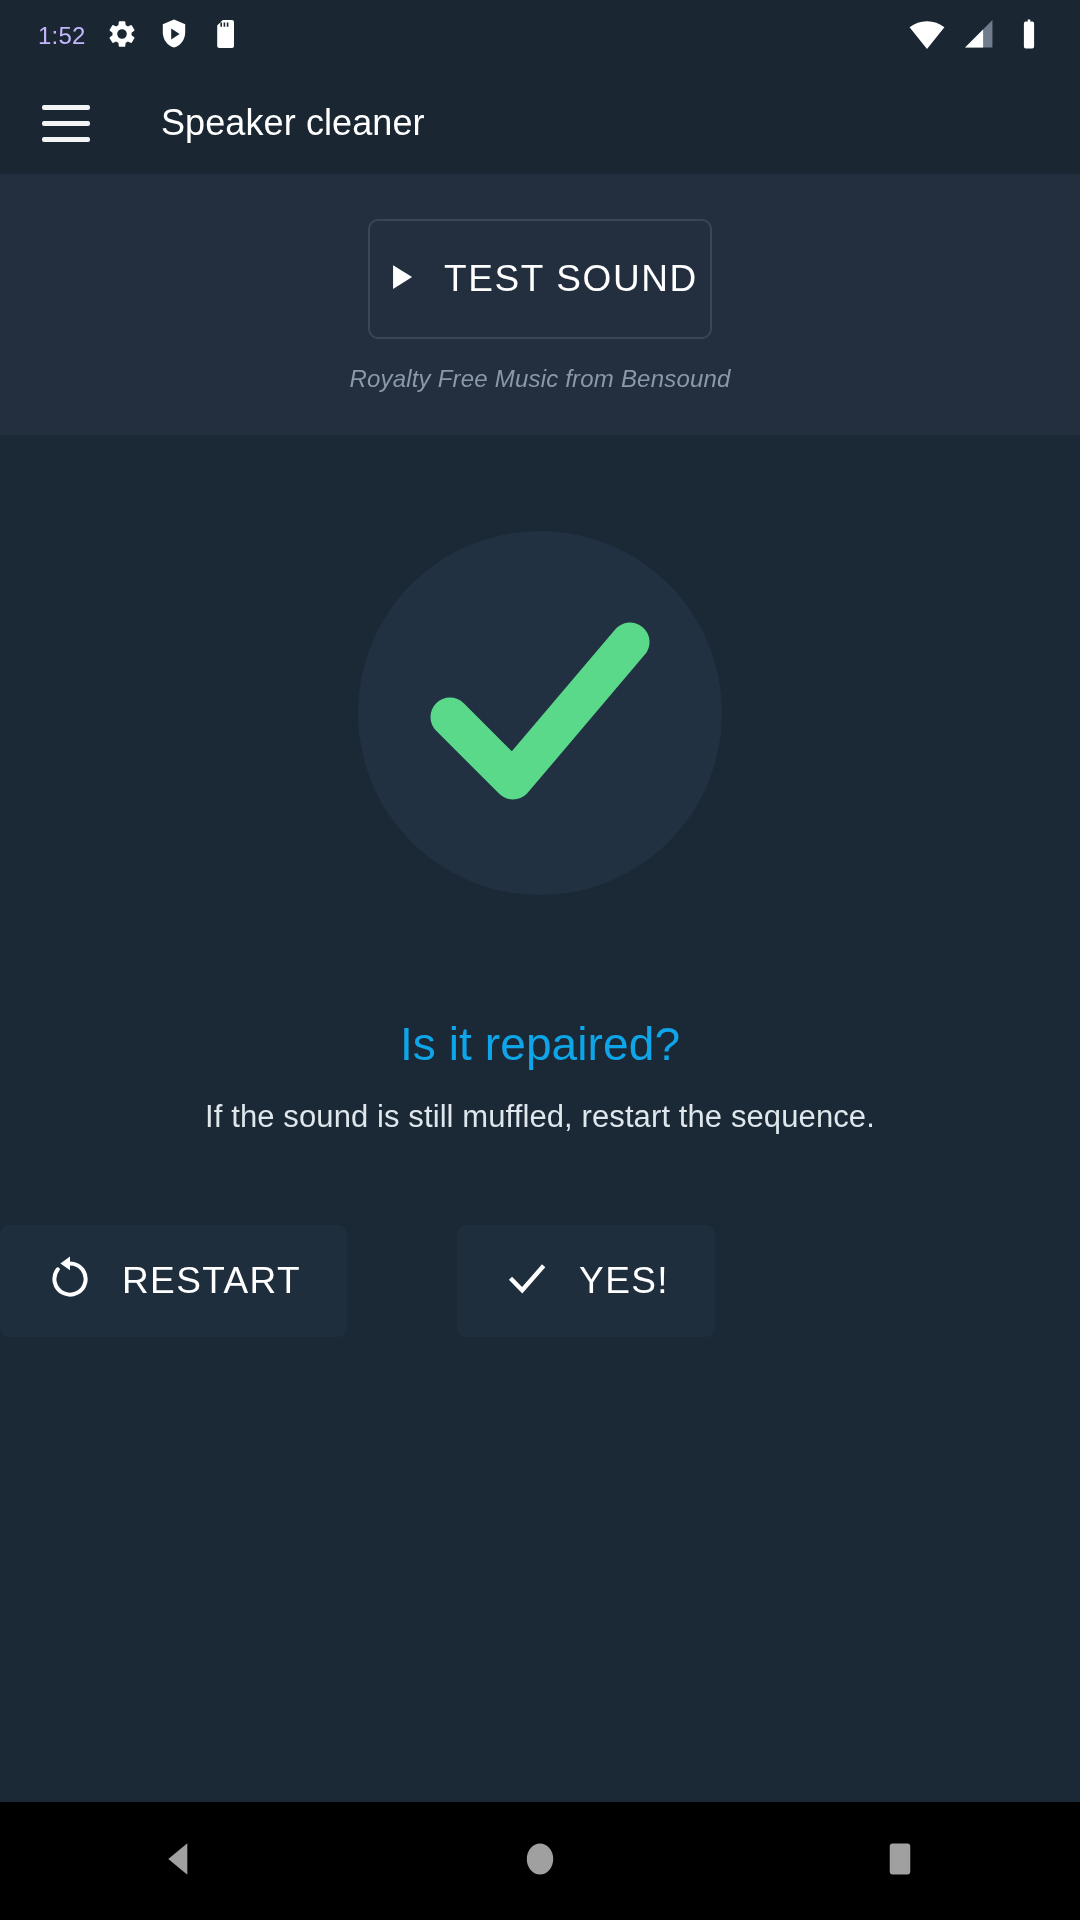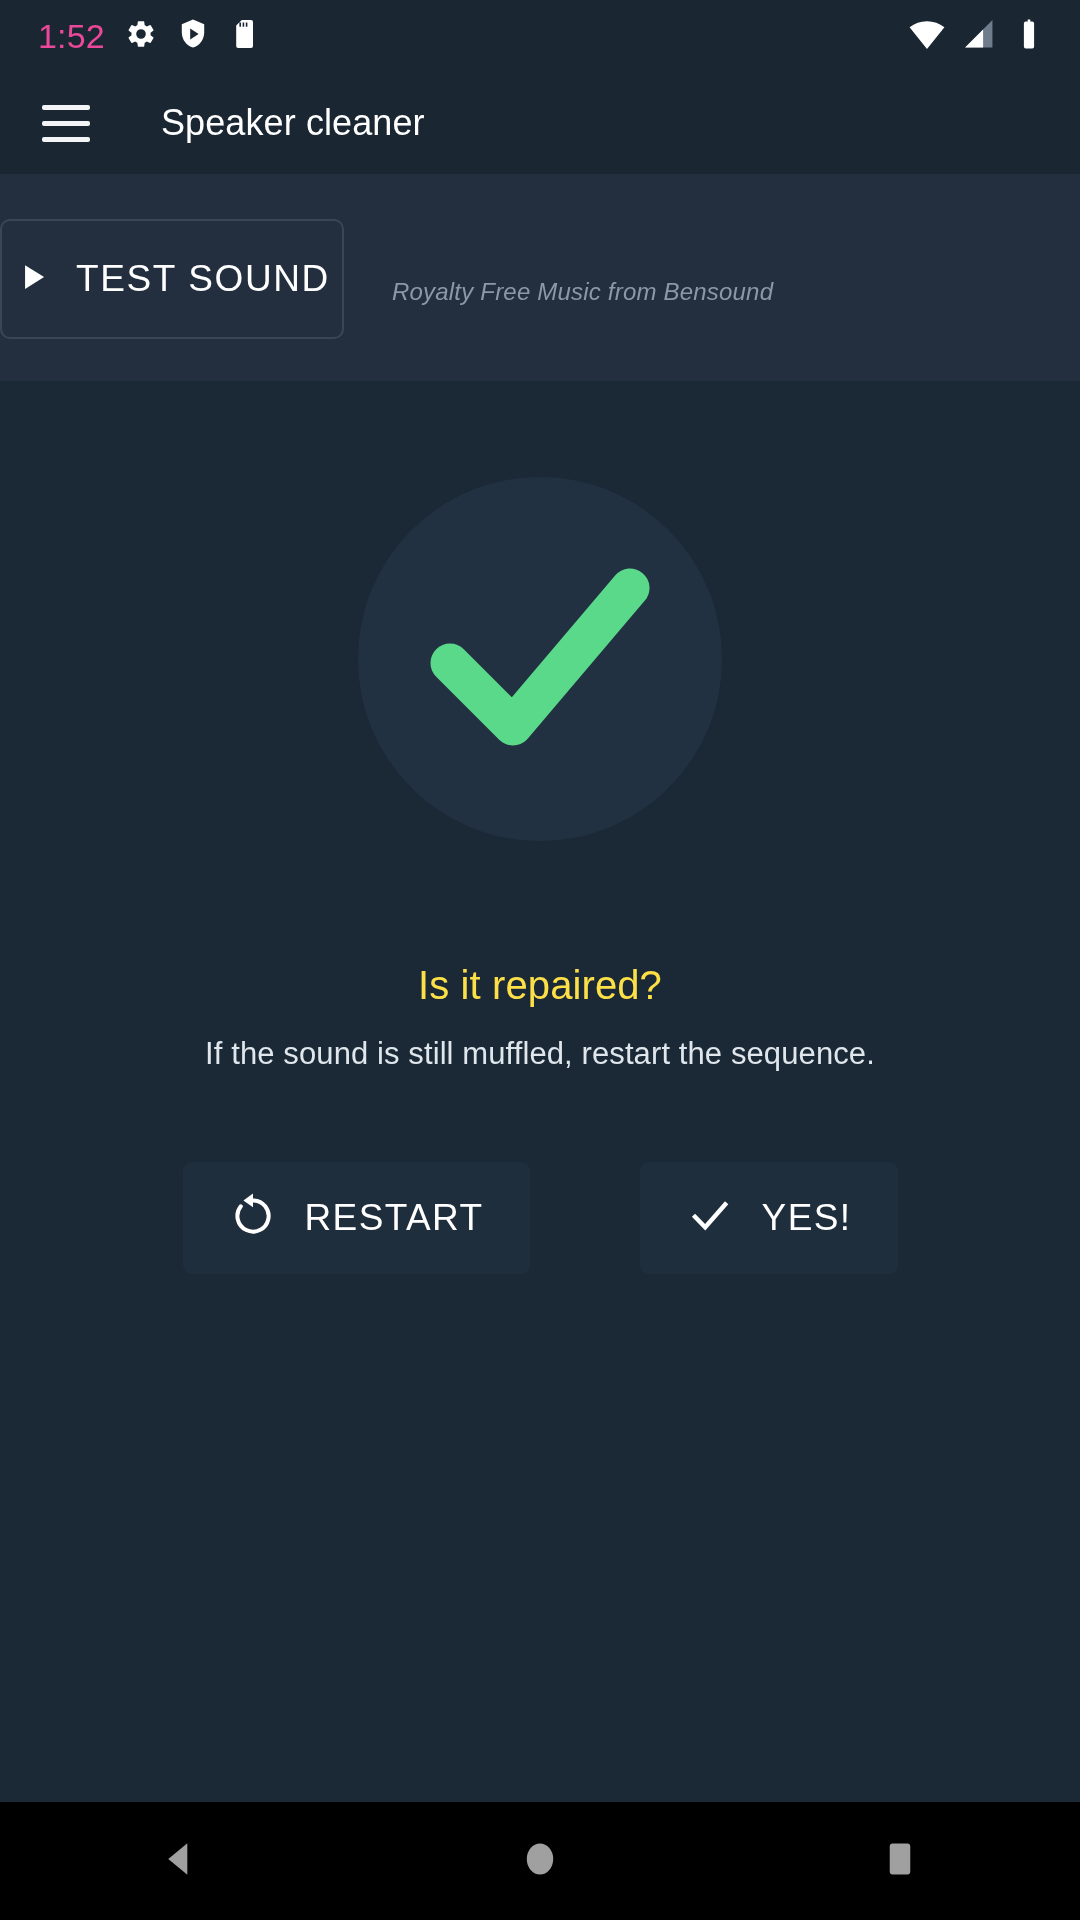--- a/index.html
+++ b/index.html
@@ -33,22 +33,22 @@
     padding: 0 34px 0 38px;
     box-sizing: border-box;
     flex: 0 0 auto;
   }
   #status-left {
     display: flex;
     align-items: center;
     gap: 20px;
   }
   #clock {
-    color: #ec4899;
-    font-size: 34px;
+    color: #c4b5fd;
+    font-size: 24px;
     letter-spacing: 0.2px;
     line-height: 1;
     font-family: "Liberation Sans", sans-serif;
   }
   .sb-icon { display: block; }
   #status-spacer { flex: 1 1 auto; }
   #status-right {
     display: flex;
     align-items: center;
     gap: 14px;
@@ -87,22 +87,22 @@
     letter-spacing: 0.1px;
     white-space: nowrap;
   }
 
   
   #test-panel {
     background: #232f3f;
     flex: 0 0 auto;
     padding: 45px 0 42px;
     display: flex;
-    align-items: center;
-    gap: 48px;
+    flex-direction: column;
+    align-items: center;
   }
   #test-sound-button {
     width: 344px;
     height: 120px;
     border: 2px solid #3a4656;
     border-radius: 10px;
     background: transparent;
     display: flex;
     align-items: center;
     justify-content: center;
@@ -140,38 +140,38 @@
     height: 364px;
     border-radius: 50%;
     background: #223142;
     display: flex;
     align-items: center;
     justify-content: center;
     flex: 0 0 auto;
   }
   #question-title {
     margin-top: 122px;
-    color: #fde047;
-    font-size: 40px;
+    color: #0ea5e9;
+    font-size: 46px;
     letter-spacing: 0.1px;
     text-align: center;
   }
   #question-subtitle {
     margin-top: 28px;
     color: #dfe6ec;
     font-size: 31px;
     text-align: center;
     letter-spacing: 0.1px;
   }
 
   #action-row {
     margin-top: 90px;
     display: flex;
     align-items: center;
-    justify-content: center;
+    justify-content: flex-start;
     gap: 110px;
     width: 100%;
   }
   .action-button {
     background: #1f2e3d;
     border: none;
     border-radius: 9px;
     height: 112px;
     display: flex;
     align-items: center;

